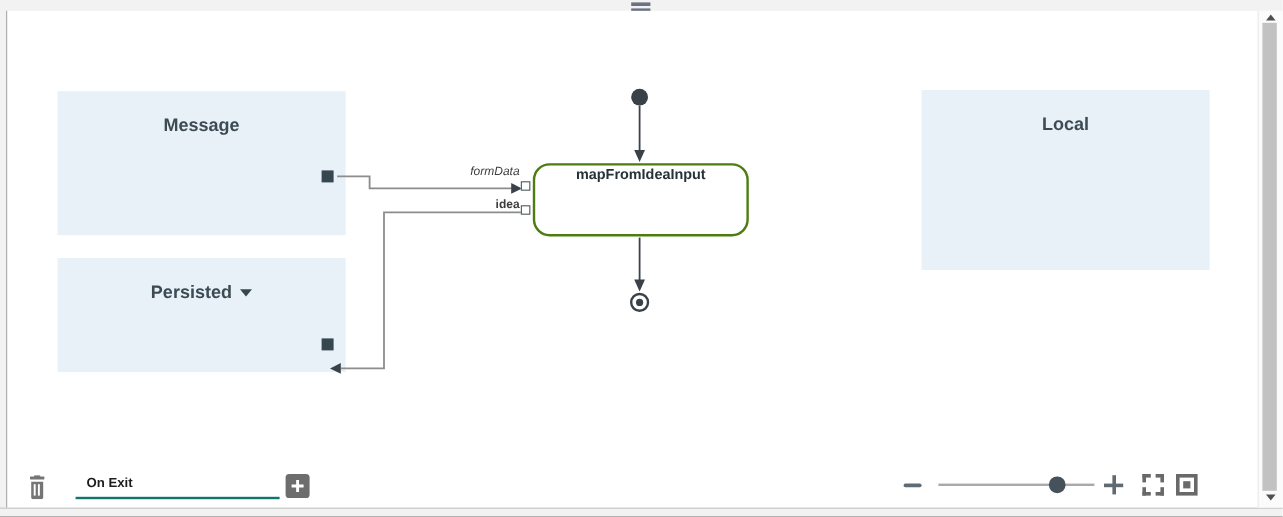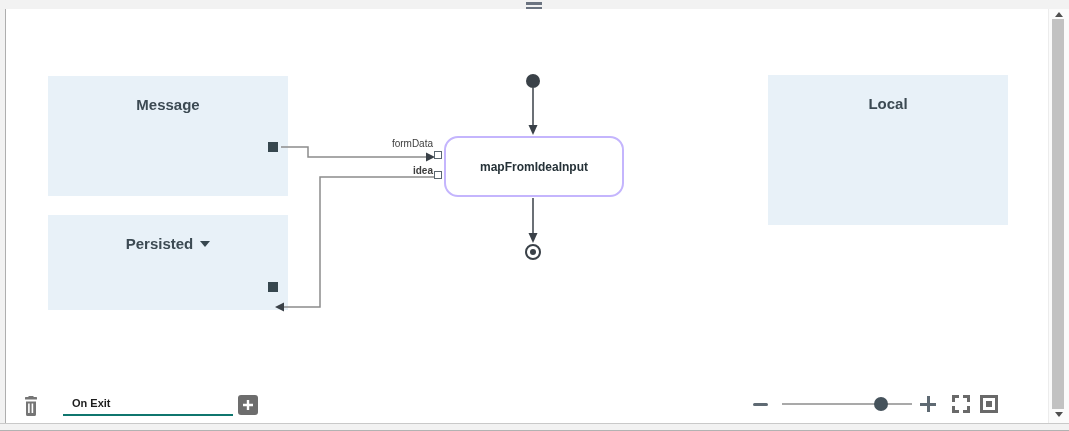--- a/index.html
+++ b/index.html
@@ -55,34 +55,34 @@
     font-size:11px; font-weight:bold; color:#1d1d1d; z-index:3; cursor:pointer;
   }
   .box-message { left:68px; top:136px; width:202px; height:41px; }
   .box-idea    { left:68px; top:277px; width:202px; height:40px; }
   .dark-port { position:absolute; width:10px; height:10px; background:#37474f; z-index:4; cursor:crosshair; }
   .port-message { left:268px; top:142px; }
   .port-idea    { left:268px; top:282px; }
   
   .map-node {
     position:absolute; left:444px; top:136px; width:180px; height:61px;
-    background:#ffffff; border:2px solid #c4b5fd; border-radius:14px;
-    display:flex; align-items:center; justify-content:center;
+    background:#ffffff; border:2px solid #4d7c0f; border-radius:14px;
+    display:flex; justify-content:center;
     font-size:12px; font-weight:bold; color:#263238; z-index:3; cursor:pointer;
   }
   .node-port {
     position:absolute; width:8px; height:8px; background:#ffffff; border:1.5px solid #5a6770;
     z-index:4; cursor:crosshair;
   }
   .node-port-formdata { left:434px; top:151px; }
   .node-port-idea     { left:434px; top:171px; }
   .port-label {
     position:absolute; font-size:10px; color:#3d3d3d; text-align:right; z-index:4; width:70px;
   }
-  .label-formdata { left:363px; top:138px; }
+  .label-formdata { left:363px; top:138px;font-style:italic; }
   .label-idea     { left:363px; top:165px;font-weight:bold; }
   
   .wires { position:absolute; left:0; top:0; width:1069px; height:431px; z-index:2; }
   
   .trash { position:absolute; left:22px; top:396px; width:18px; height:20px; cursor:pointer; z-index:6; }
   .exit-input {
     position:absolute; left:63px; top:393px; width:170px; height:23px;
     border-bottom:2px solid #0f766e; font-size:11px; font-weight:bold; color:#1d1d1d;
     padding:4px 0 0 9px; cursor:text; z-index:6; background:transparent;
   }

